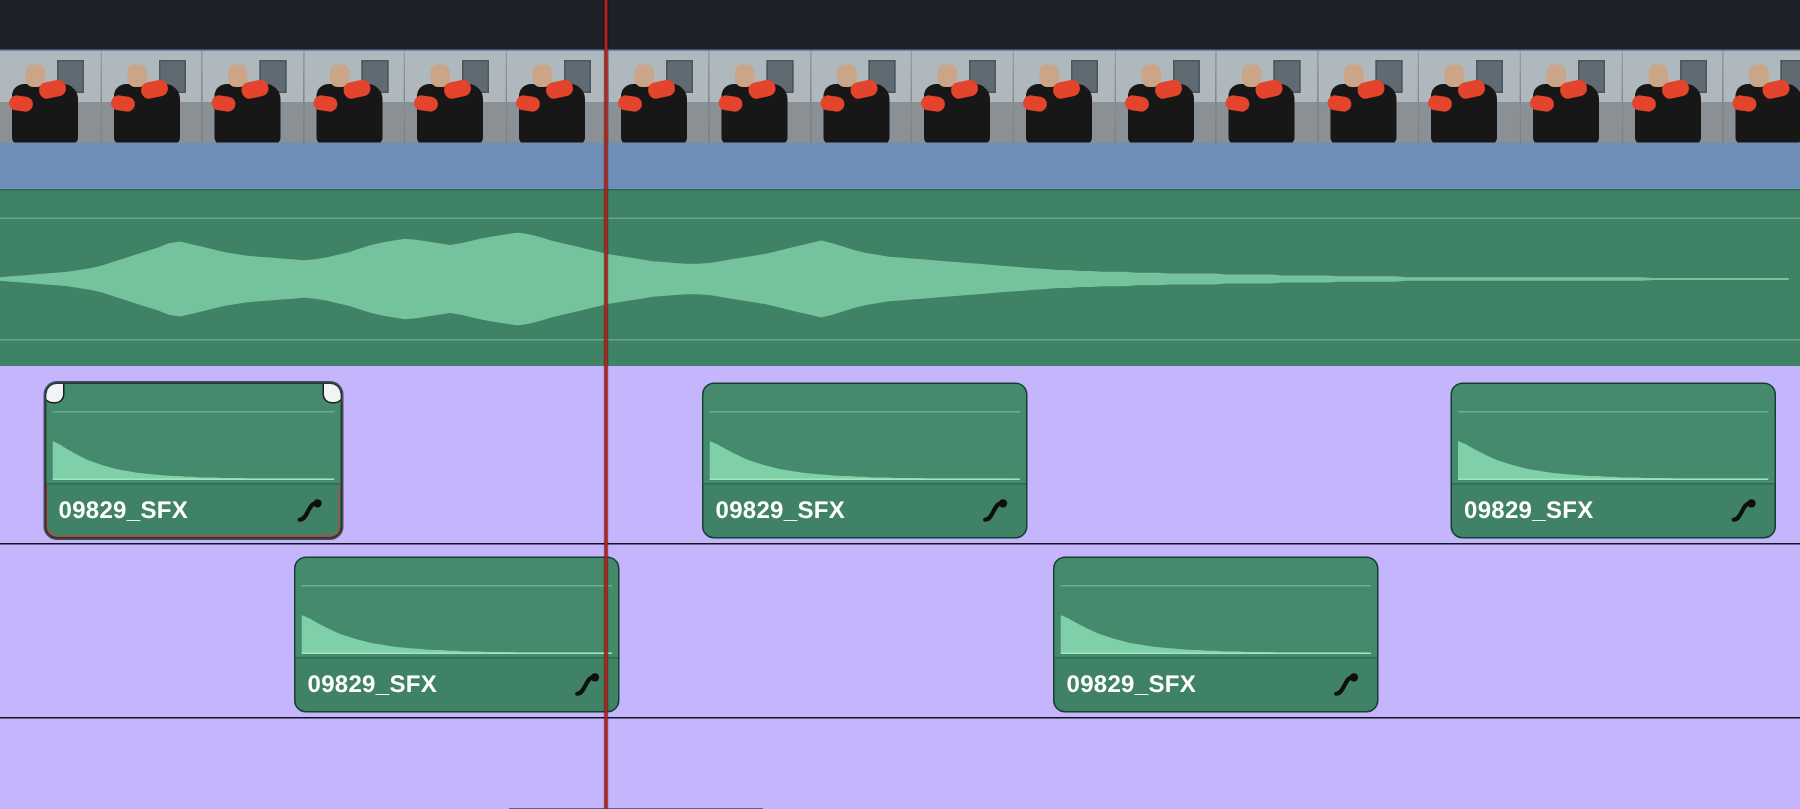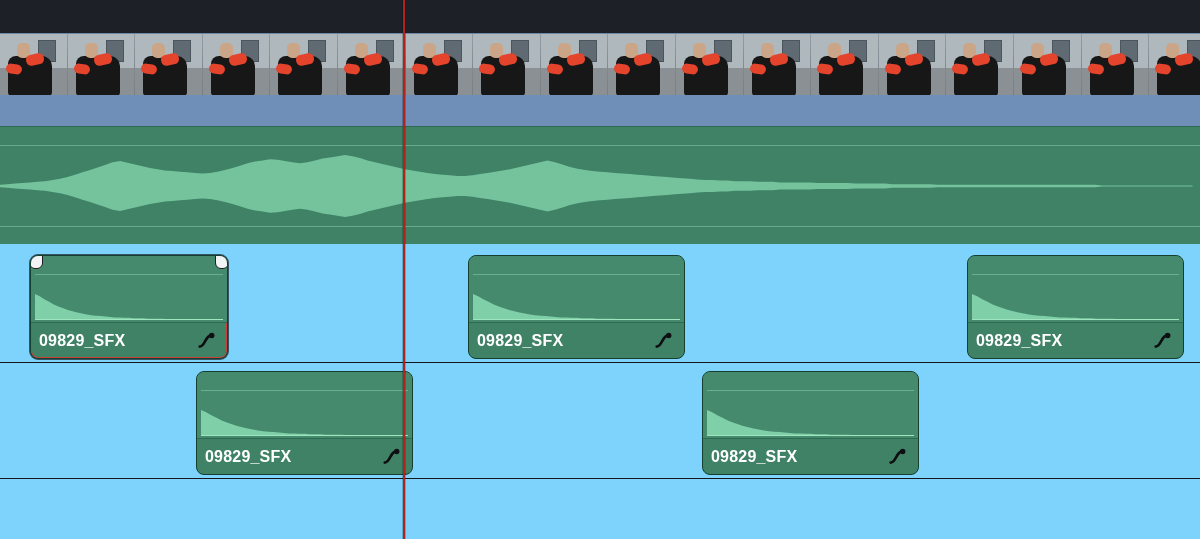--- a/index.html
+++ b/index.html
@@ -20,21 +20,21 @@
   .thumb .glove1{position:absolute;left:26px;top:20px;width:18px;height:11px;background:#e4432c;border-radius:5px;transform:rotate(-12deg);}
   .thumb .glove2{position:absolute;left:6px;top:30px;width:16px;height:10px;background:#e4432c;border-radius:5px;transform:rotate(8deg);}
   
   .blue-bar{position:absolute;left:0;right:0;top:95px;height:31px;background:#6f8eb8;border-bottom:1px solid #4b637f;}
   
   .audio-main{position:absolute;left:0;right:0;top:126px;height:118px;background:#3f8266;border-top:1px solid #2c6b51;border-bottom:1px solid #2c6b51;}
   .audio-main .hline{position:absolute;left:0;right:0;height:1px;background:#69a88b;}
   .audio-main .wave{position:absolute;left:0;right:0;top:28px;bottom:28px;}
   .audio-main svg{width:100%;height:100%;display:block;}
   
-  .lower{position:absolute;left:0;right:0;top:244px;bottom:0;background:#7dd3fc;}
+  .lower{position:absolute;left:0;right:0;top:244px;bottom:0;background:#c4b5fd;}
   .lower .rowline{position:absolute;left:0;right:0;height:1px;background:#14161b;}
   
   .clip{position:absolute;height:104px;background:#3f8266;border:1px solid #173f2f;border-radius:8px;box-sizing:border-box;overflow:hidden;}
   .clip .inner-top{position:absolute;left:0;right:0;top:0;height:66px;background:#468a6d;border-bottom:1px solid #2c6b51;}
   .clip .hl{position:absolute;left:4px;right:4px;height:1px;background:#6bae90;}
   .clip .mini{position:absolute;left:4px;right:4px;top:38px;height:26px;}
   .clip .mini svg{width:100%;height:100%;display:block;}
   .clip .label{position:absolute;left:8px;bottom:8px;color:#fff;font-size:16px;font-weight:600;letter-spacing:.2px;}
   .clip .curve{position:absolute;right:8px;bottom:6px;width:22px;height:22px;color:#0e0f12;}
   .clip .trimL,.clip .trimR{position:absolute;top:-5px;width:12px;height:16px;background:#f2f3f5;border-radius:3px 3px 6px 6px;border:1px solid #1b1d22;}

